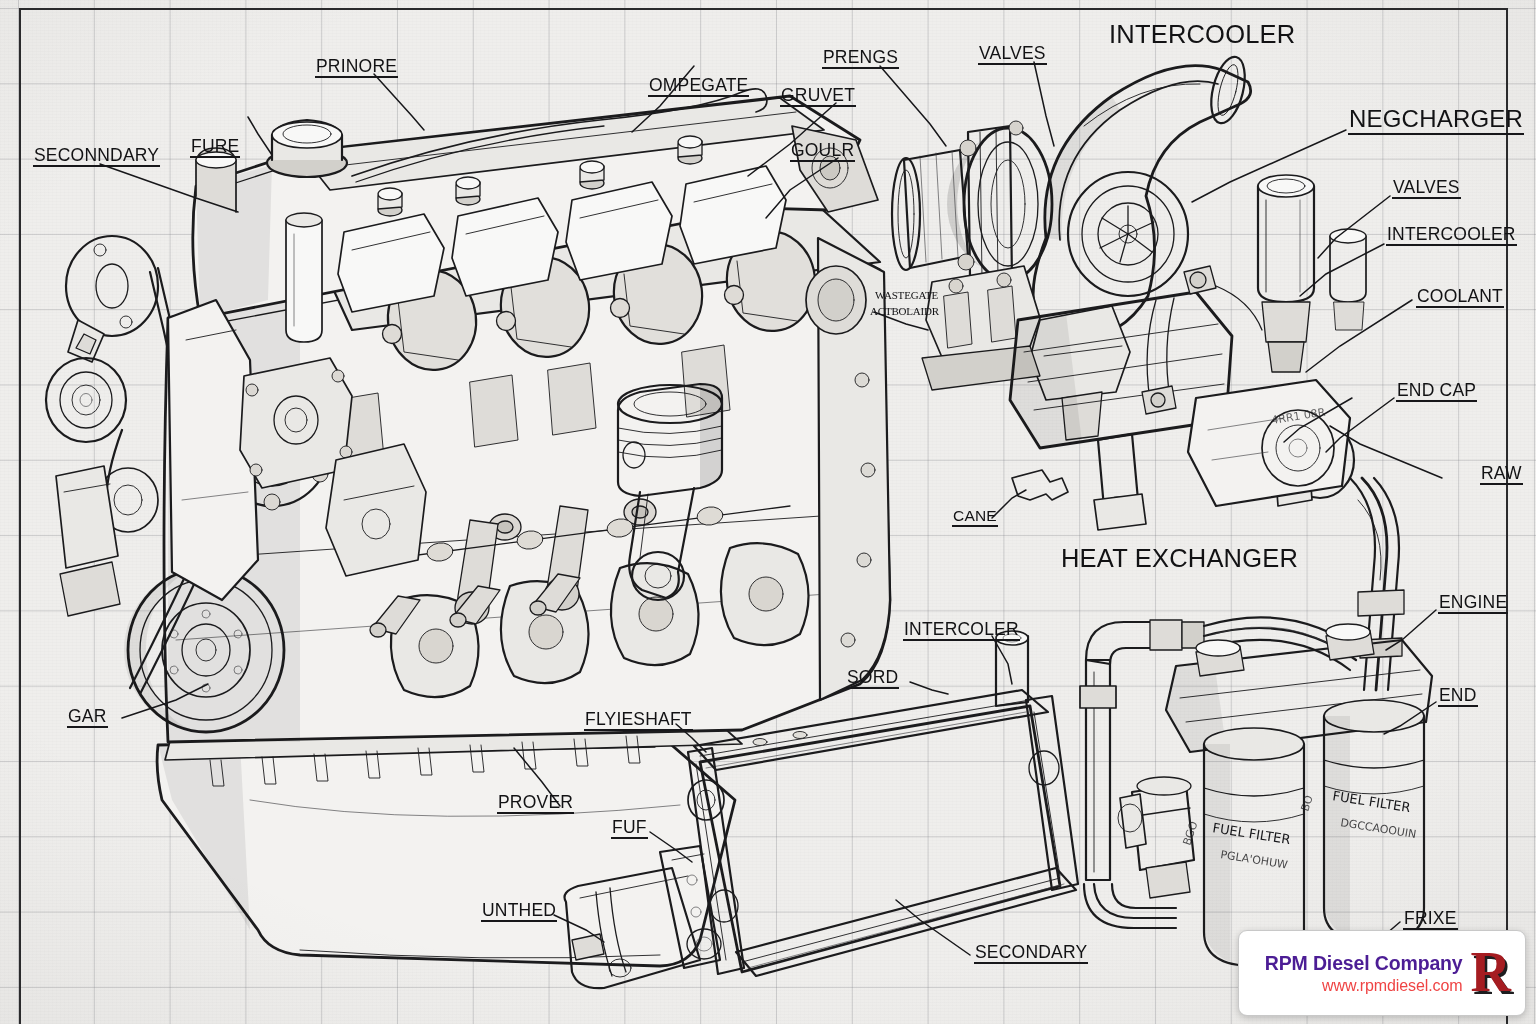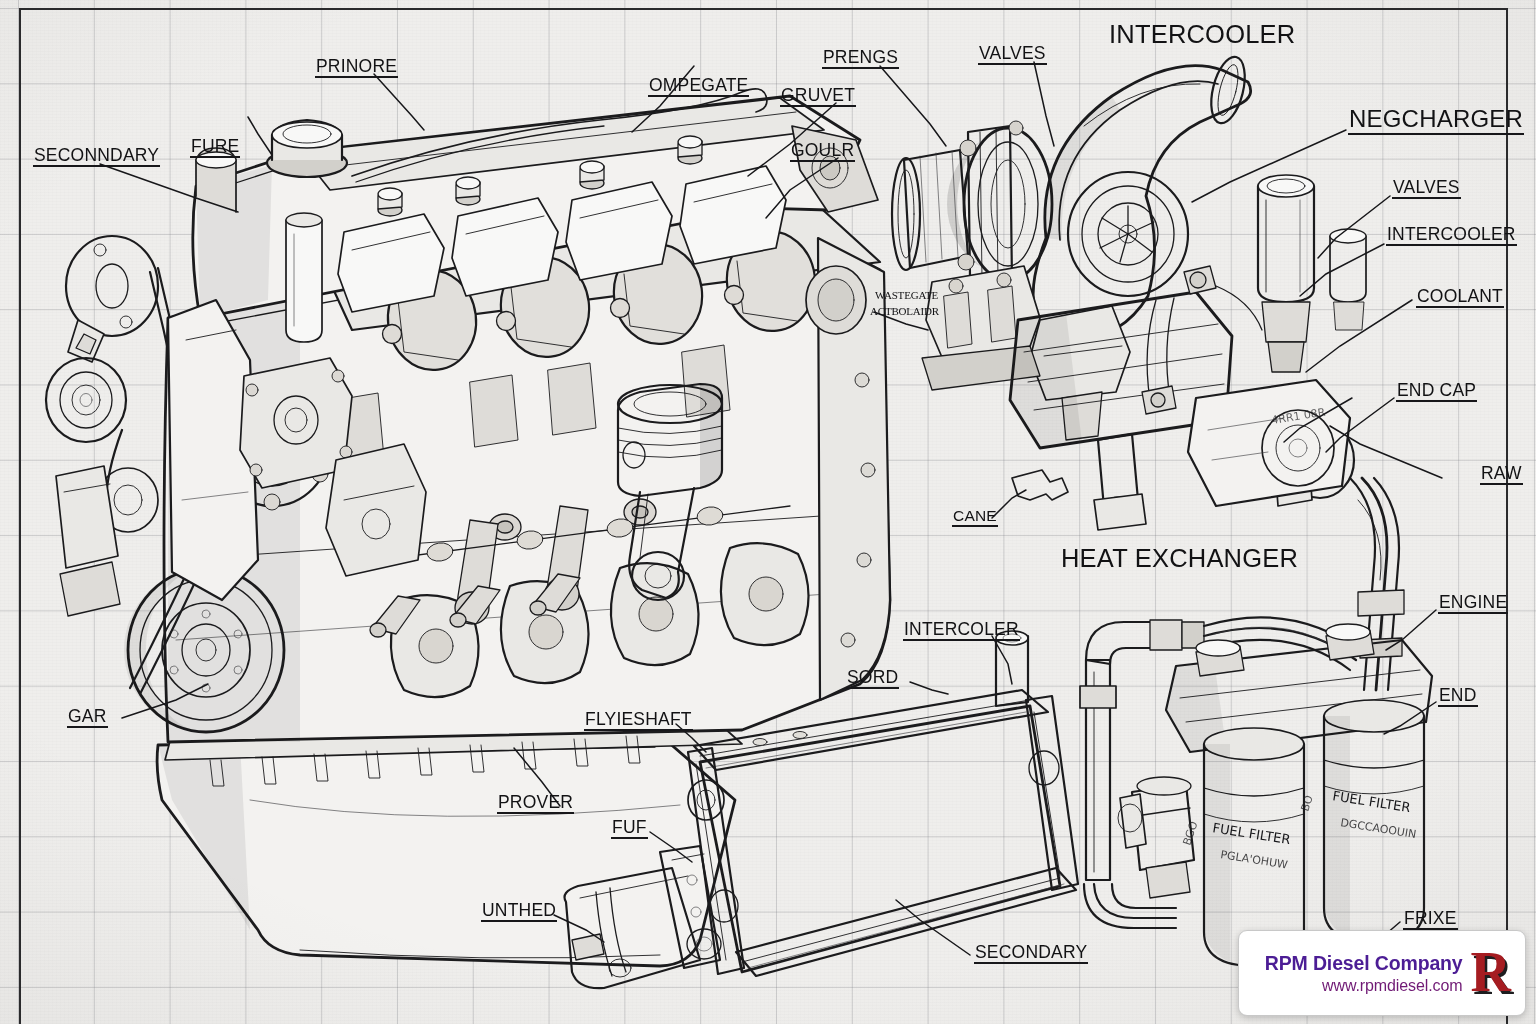--- a/index.html
+++ b/index.html
@@ -60,21 +60,21 @@
 
   
   #logo-card{
     position:absolute;left:1238px;top:930px;width:288px;height:86px;
     background:#fff;border:1.5px solid #c8c8c8;border-radius:9px;
     box-shadow:0 2px 7px rgba(0,0,0,.20);
     display:flex;align-items:center;box-sizing:border-box;padding:0 14px 0 16px;
   }
   #logo-text{flex:1;text-align:right;padding-right:8px;}
   #logo-name{font-size:19.5px;font-weight:bold;color:#4c1d95;letter-spacing:-.15px;}
-  #logo-url{font-size:16px;color:#701a75;margin-top:2px;letter-spacing:-.1px;}
+  #logo-url{font-size:16px;color:#ef4444;margin-top:2px;letter-spacing:-.1px;}
   #logo-mark{
     font-size:56px;font-weight:bold;color:#a51c21;line-height:.84;
     font-family:"Liberation Serif", serif;
     text-shadow:2.5px 2.5px 0 #1d1d1f;
   }
 </style>
 </head>
 <body>
 
 <div id="sheet">

